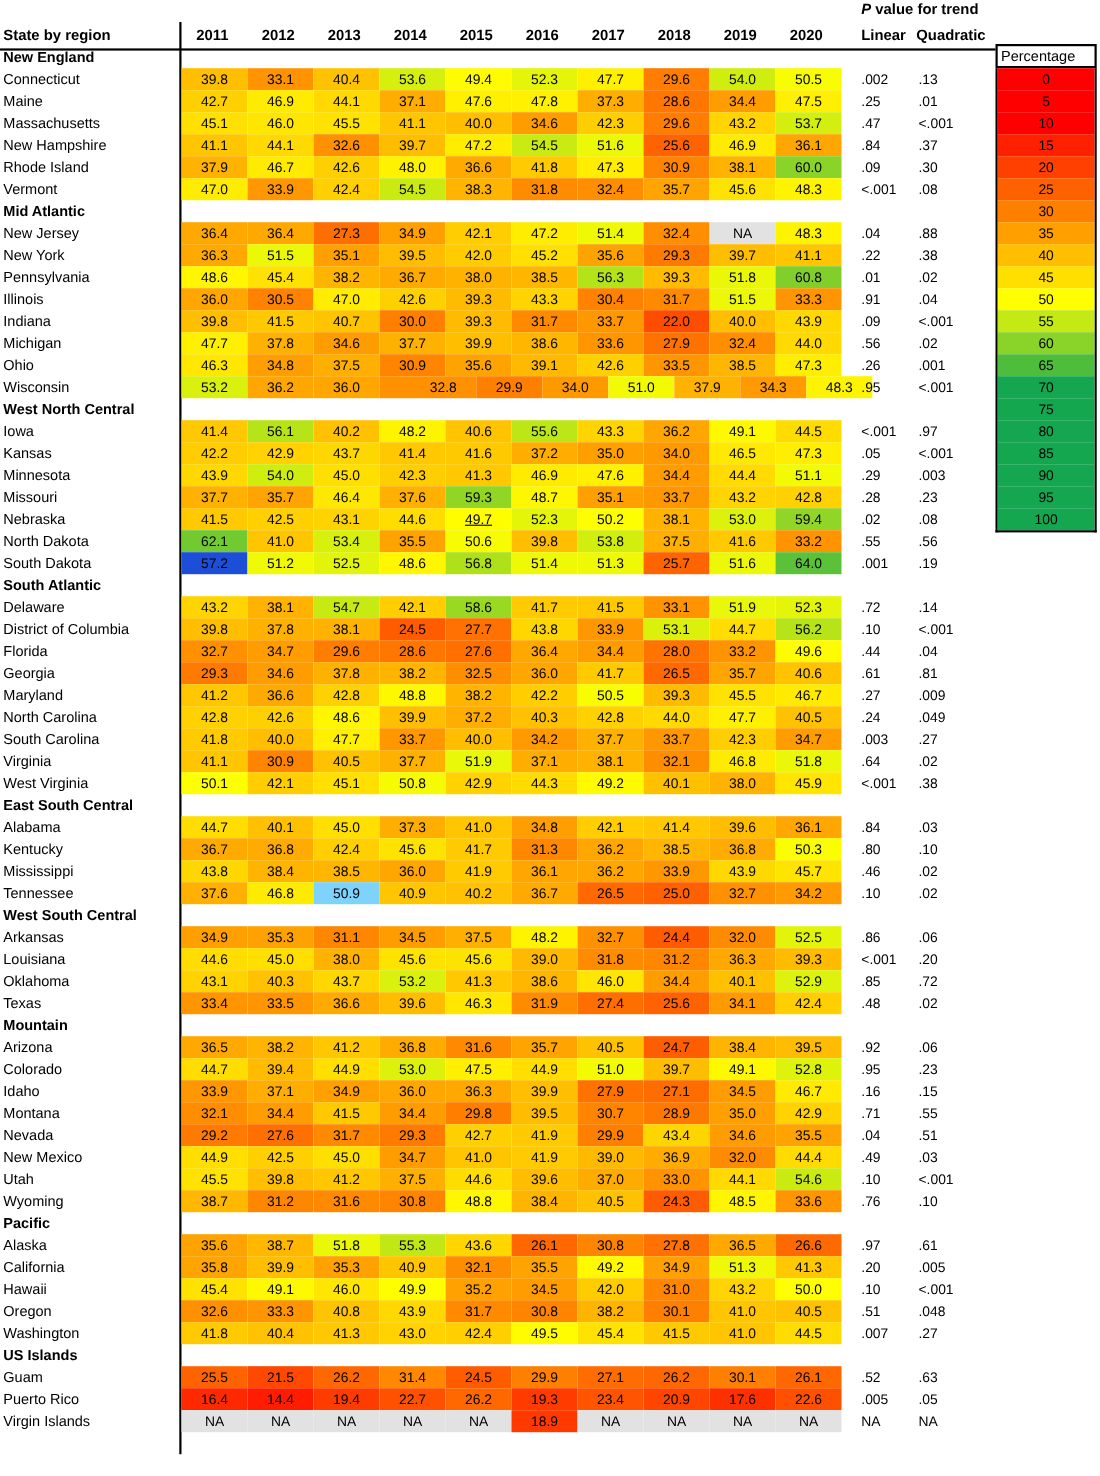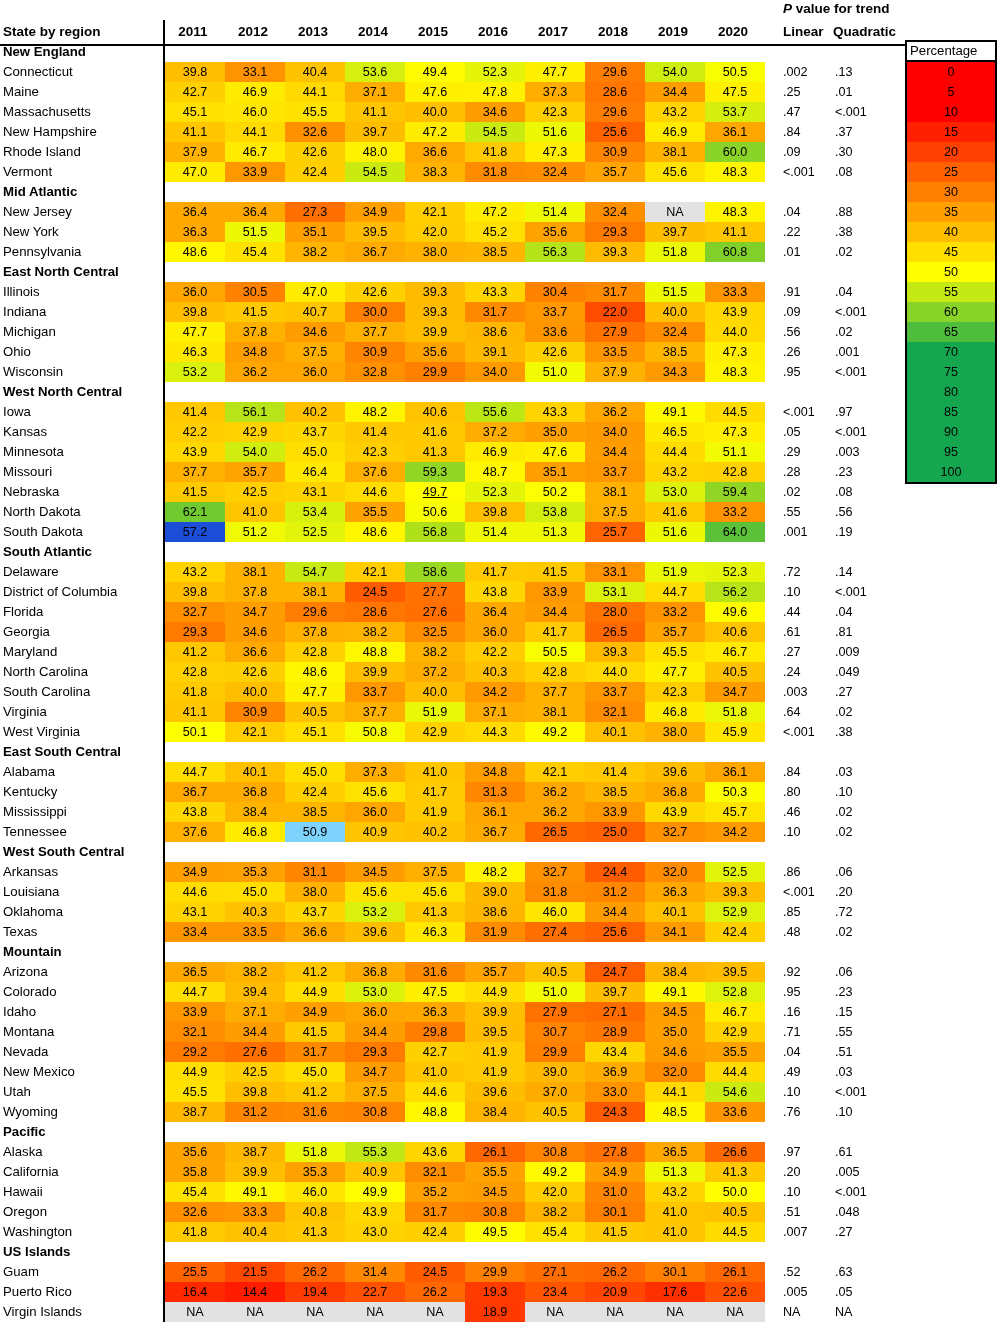--- a/index.html
+++ b/index.html
@@ -201,23 +201,20 @@
           <div class="cell" style="background: rgb(255, 179, 0);">38.0</div>
           <div class="cell" style="background: rgb(255, 182, 0);">38.5</div>
           <div class="cell" style="background: rgb(181, 227, 25);">56.3</div>
           <div class="cell" style="background: rgb(255, 187, 0);">39.3</div>
           <div class="cell" style="background: rgb(234, 247, 7);">51.8</div>
           <div class="cell" style="background: rgb(128, 207, 43);">60.8</div>
         </div>
         <div class="pv lin">.01</div>
         <div class="pv quad">.02</div>
       </div>
-      <div class="row region">
-        <div class="label">East North Central</div>
-      </div>
       <div class="row state">
         <div class="label">Illinois</div>
         <div class="cellstrip">
           <div class="cell" style="background: rgb(255, 166, 0);">36.0</div>
           <div class="cell" style="background: rgb(255, 131, 0);">30.5</div>
           <div class="cell" style="background: rgb(255, 236, 0);">47.0</div>
           <div class="cell" style="background: rgb(255, 208, 0);">42.6</div>
           <div class="cell" style="background: rgb(255, 187, 0);">39.3</div>
           <div class="cell" style="background: rgb(255, 212, 0);">43.3</div>
           <div class="cell" style="background: rgb(255, 130, 0);">30.4</div>
@@ -278,21 +275,21 @@
         </div>
         <div class="pv lin">.26</div>
         <div class="pv quad">.001</div>
       </div>
       <div class="row state">
         <div class="label">Wisconsin</div>
         <div class="cellstrip">
           <div class="cell" style="background: rgb(217, 241, 13);">53.2</div>
           <div class="cell" style="background: rgb(255, 167, 0);">36.2</div>
           <div class="cell" style="background: rgb(255, 166, 0);">36.0</div>
-          <div class="cell" style="background: rgb(255, 145, 0);">32.8</div>
+          <div class="cell" style="background: rgb(255, 145, 0); padding-left: 28px;">32.8</div>
           <div class="cell" style="background: rgb(255, 127, 0);">29.9</div>
           <div class="cell" style="background: rgb(255, 153, 0);">34.0</div>
           <div class="cell" style="background: rgb(243, 251, 4);">51.0</div>
           <div class="cell" style="background: rgb(255, 178, 0);">37.9</div>
           <div class="cell" style="background: rgb(255, 155, 0);">34.3</div>
           <div class="cell" style="background: rgb(255, 244, 0);">48.3</div>
         </div>
         <div class="pv lin">.95</div>
         <div class="pv quad">&lt;.001</div>
       </div>

